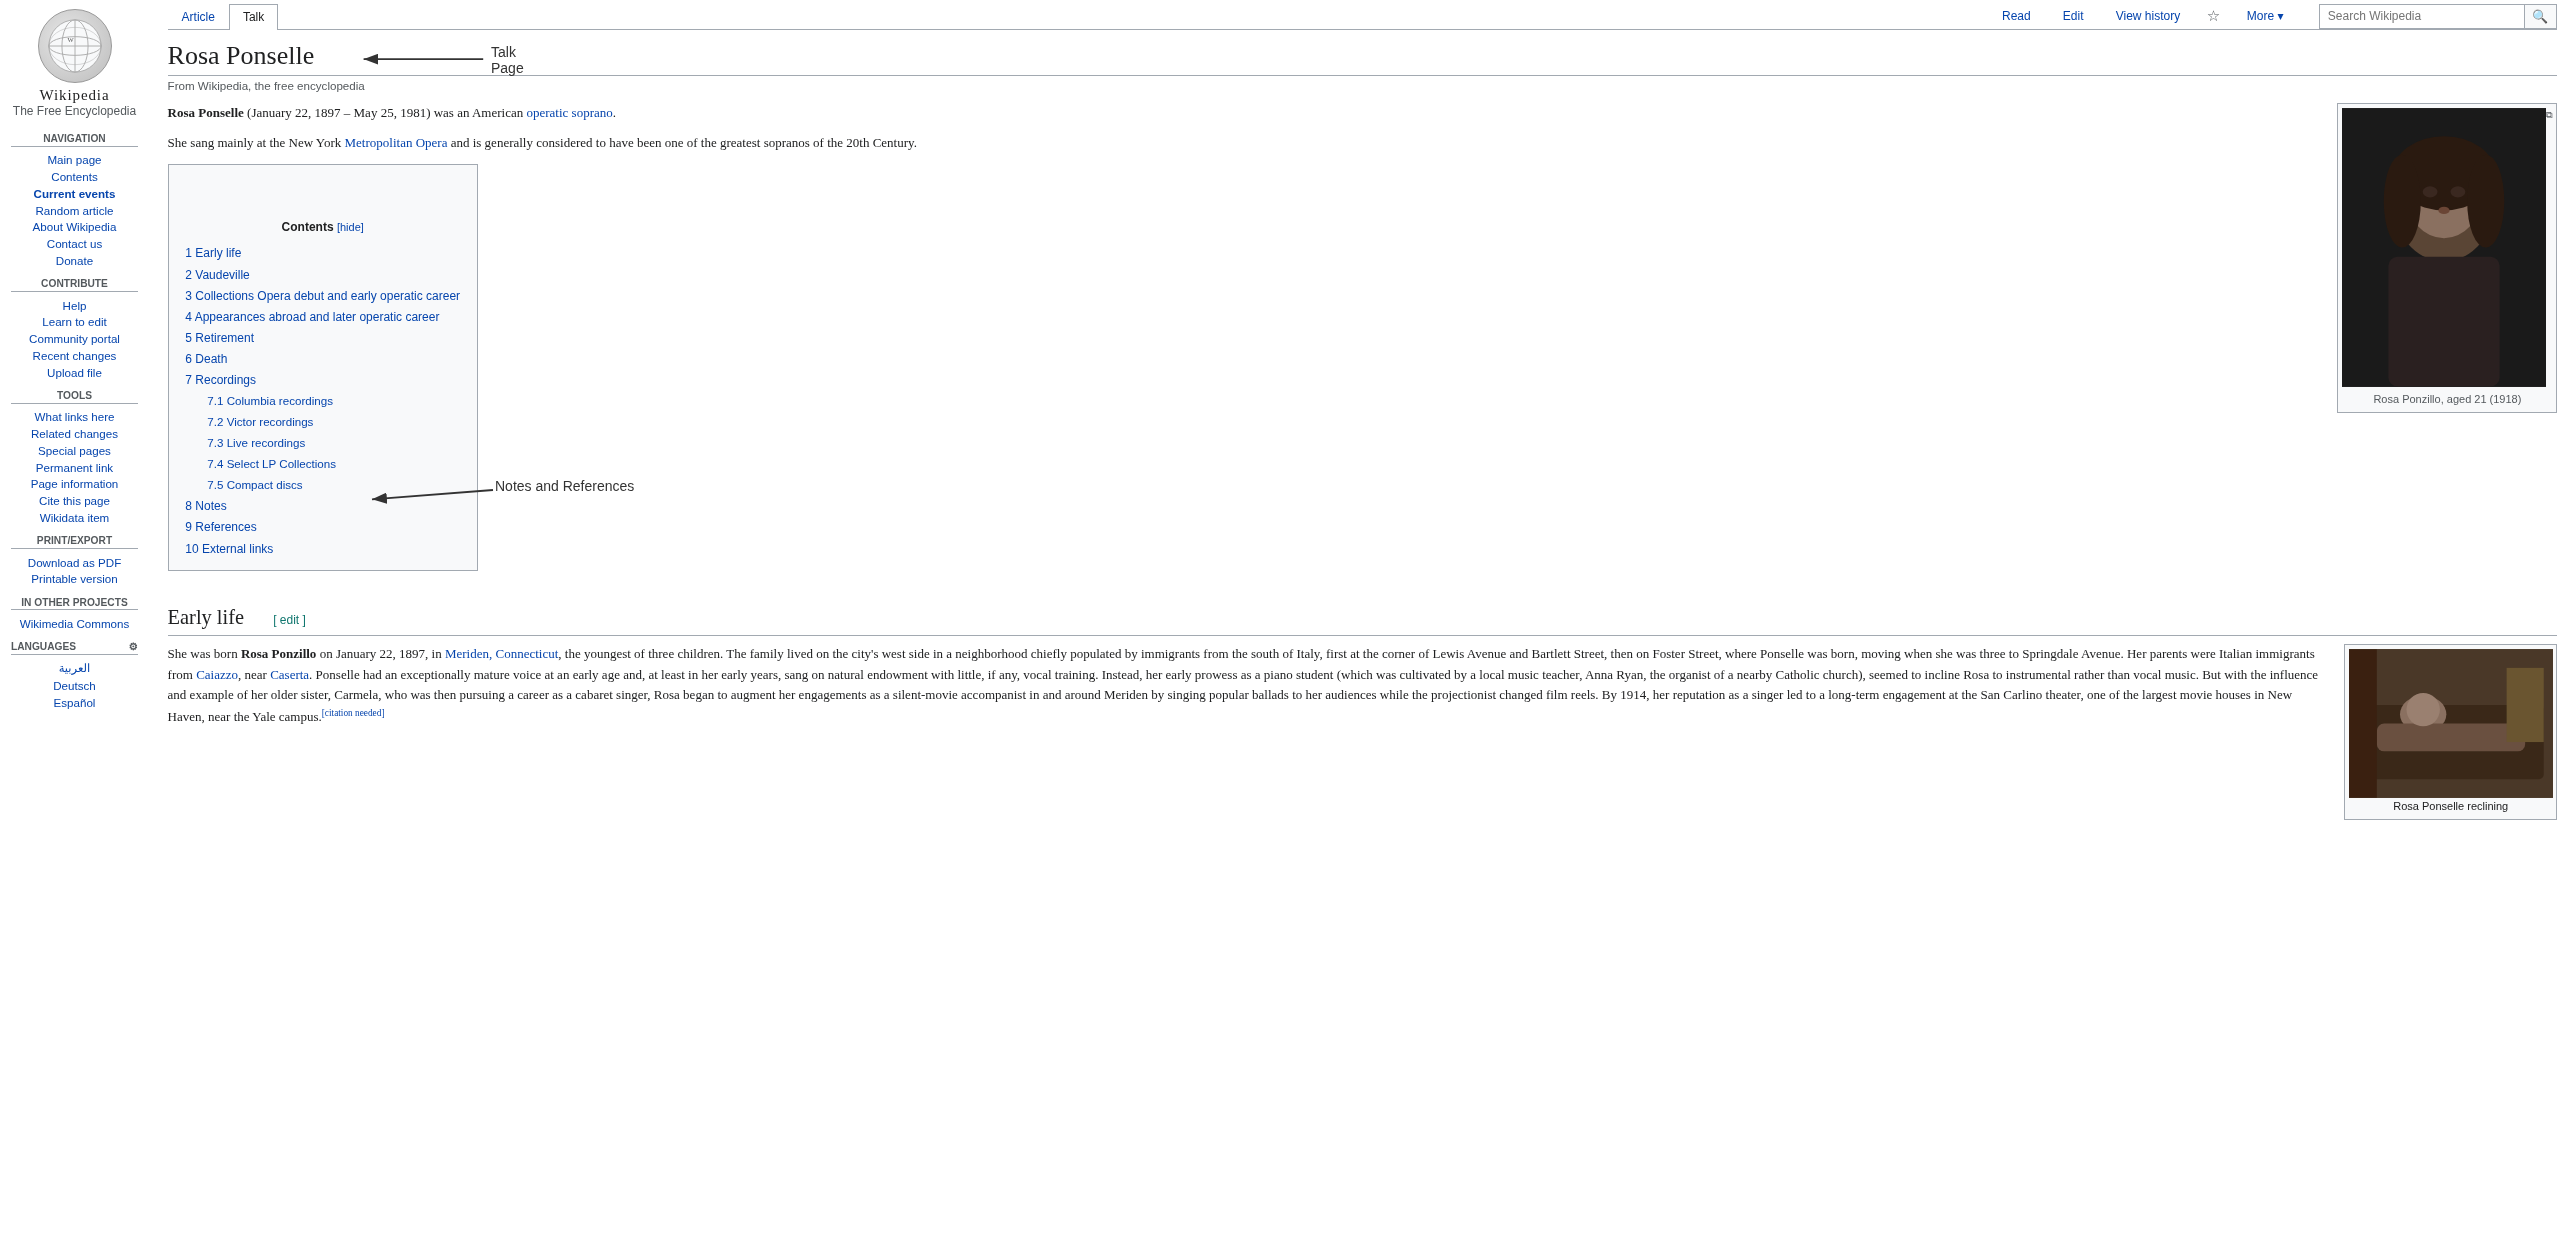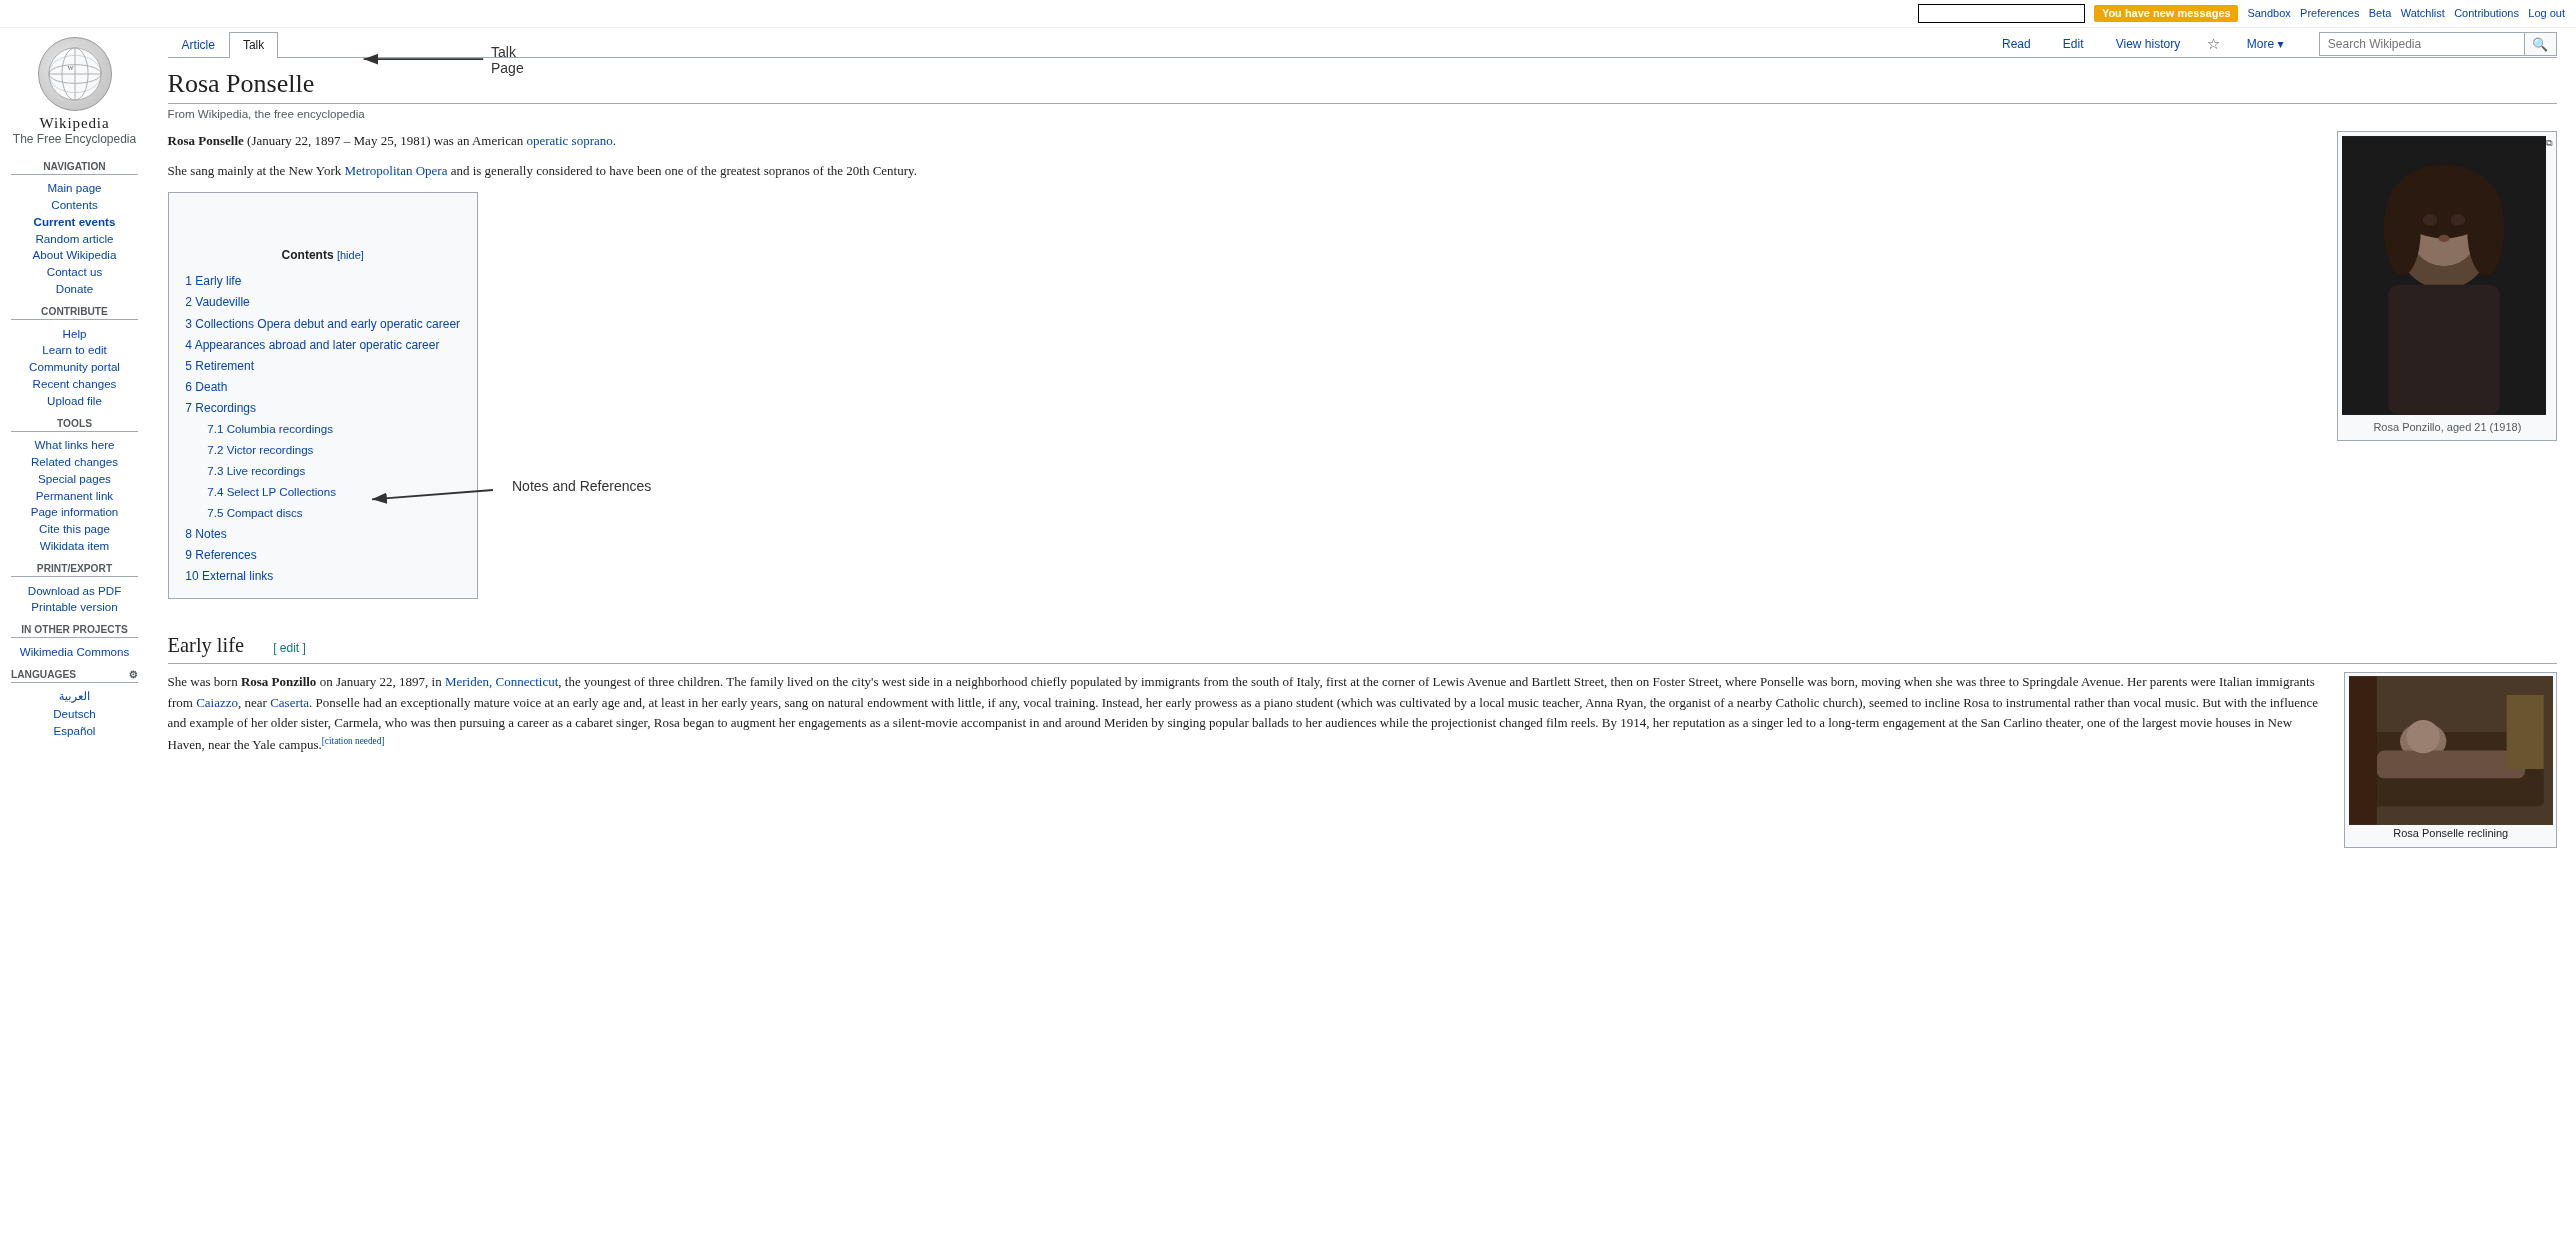--- a/index.html
+++ b/index.html
@@ -227,30 +227,20 @@
 
     .clearfix::after { content: ''; display: table; clear: both; }
 
     #wrapper { position: relative; }
   </style>
 </head>
 <body>
 
 <div id="wrapper">
 
-  <div id="top-bar">
-    <input class="search-box-top" type="text" style="">
-    <span id="new-messages-badge">You have new messages</span>
-    <a>Sandbox</a>
-    <a>Preferences</a>
-    <a>Beta</a>
-    <a>Watchlist</a>
-    <a>Contributions</a>
-    <a>Log out</a>
-  </div>
 
   <div id="layout">
 
     <div id="sidebar">
       <div class="sidebar-logo">
         <div class="globe">
 
           <svg width="56" height="56" viewBox="0 0 60 60" xmlns="http://www.w3.org/2000/svg" style="font-size:28px">
             <circle cx="30" cy="30" r="28" fill="#f8f9fa" stroke="#aaa" stroke-width="1"></circle>
             <ellipse cx="30" cy="30" rx="14" ry="28" fill="none" stroke="#aaa" stroke-width="1"></ellipse>
@@ -429,19 +419,19 @@
 
       <div style="position:absolute; top:476px; left:493px; pointer-events:none; font-family:sans-serif; font-size:14px; color:#333;">
         <svg width="242" height="28" xmlns="http://www.w3.org/2000/svg" style="overflow:visible;" viewBox="0 0 260 30">
           <defs>
             <marker id="arrowhead2" markerWidth="8" markerHeight="6" refX="8" refY="3" orient="auto">
               <polygon points="0 0, 8 3, 0 6" fill="#333"></polygon>
             </marker>
           </defs>
           <line x1="0" y1="15" x2="-130" y2="25" stroke="#333" stroke-width="2" marker-end="url(#arrowhead2)"></line>
         </svg>
-        <span style="position:absolute; top:1.9px; left:19px;text-align:center;">Notes and References</span>
+        <span style="position:absolute; top:1.9px; left:2px;text-align:center;">Notes and References</span>
       </div>
 
     </div>
   </div>
 </div>
 
 
 </body></html>

